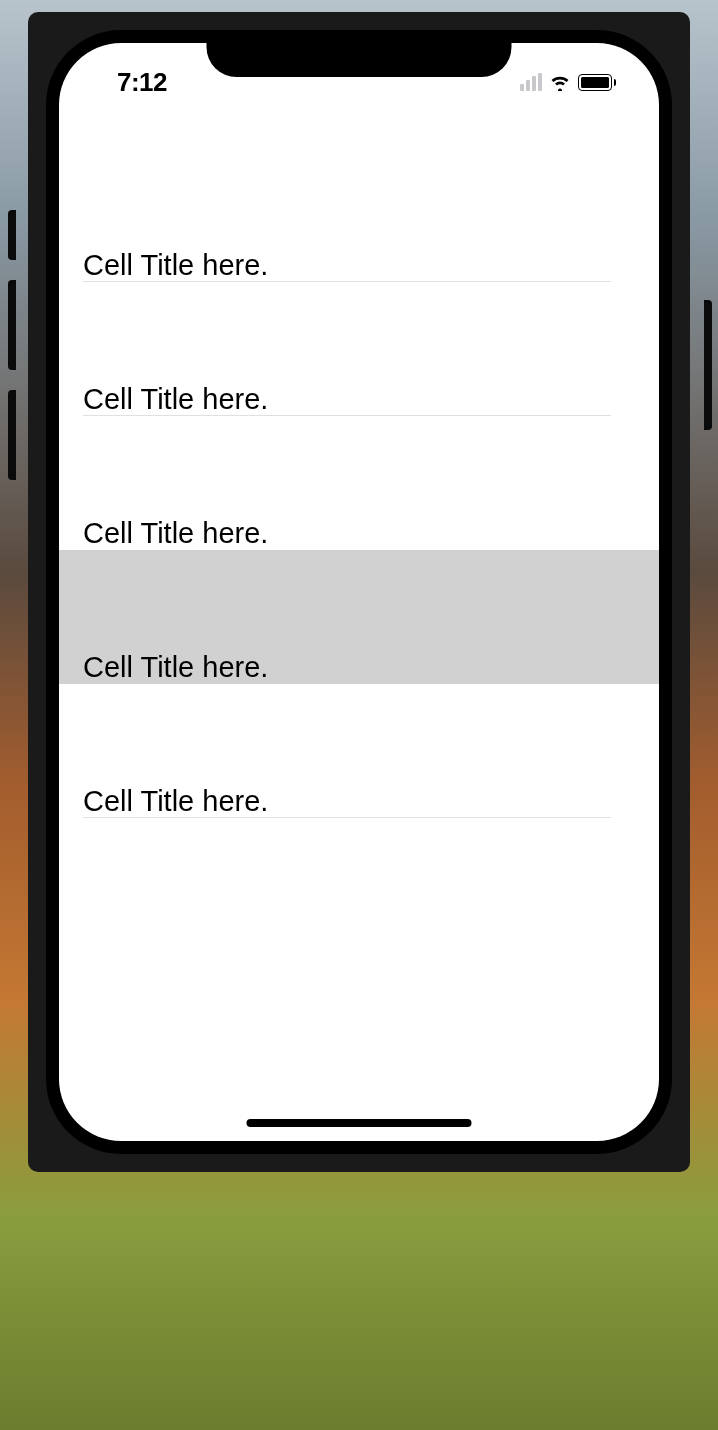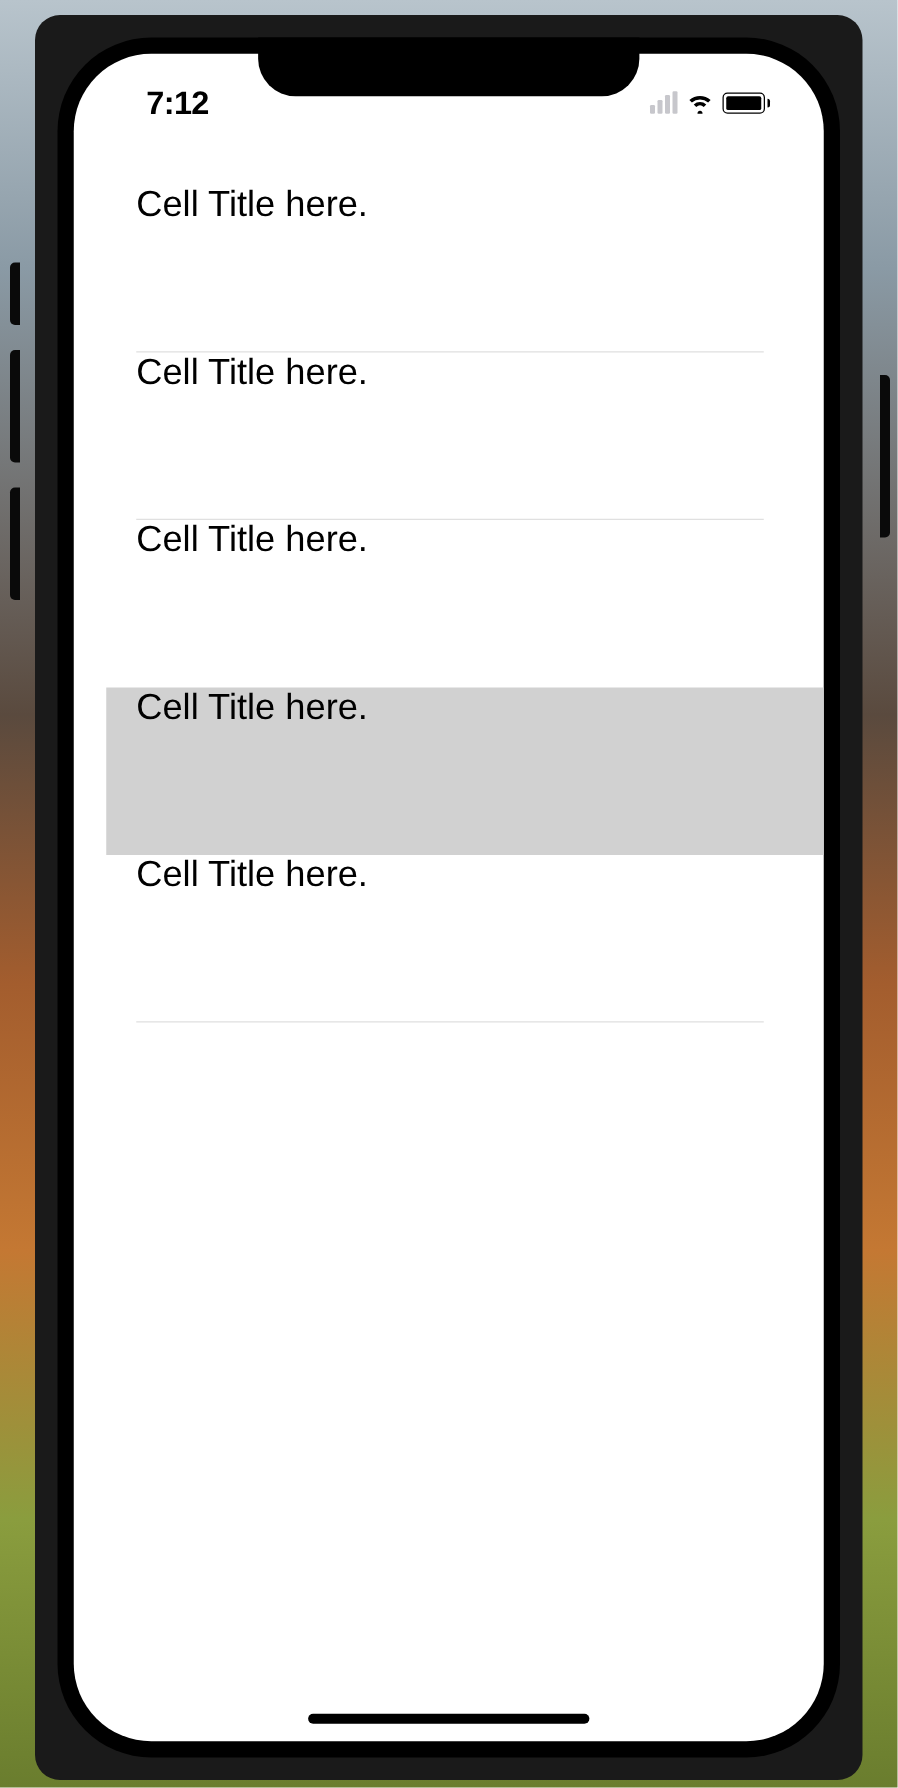--- a/index.html
+++ b/index.html
@@ -15,23 +15,23 @@
       font-family: -apple-system, "Helvetica Neue", Arial, sans-serif;
       position: relative;
       overflow: hidden;
     }
     
     .device-frame {
       position: absolute;
       top: 12px;
       left: 28px;
       width: 662px;
-      height: 1412px;
+      height: 1160px;
       background: #1a1a1a;
-      border-radius: 20px;
+      border-radius: 10px;
       padding: 18px;
     }
     
     .device-inner {
       width: 100%;
       height: 100%;
       background: #000;
       border-radius: 75px;
       position: relative;
     }
@@ -173,24 +173,23 @@
       margin-left: 1.5px;
     }
     
     .table-view {
       padding-top: 45px;
     }
     
     .table-cell {
       height: 134px;
       display: flex;
-      align-items: flex-start;
+      align-items: flex-end;
       padding: 0 24px;
       position: relative;
-      margin-left: 26px;
     }
     
     .table-cell.selected {
       background: #d1d1d1;
     }
     
     .cell-separator {
       position: absolute;
       bottom: 0;
       left: 24px;

